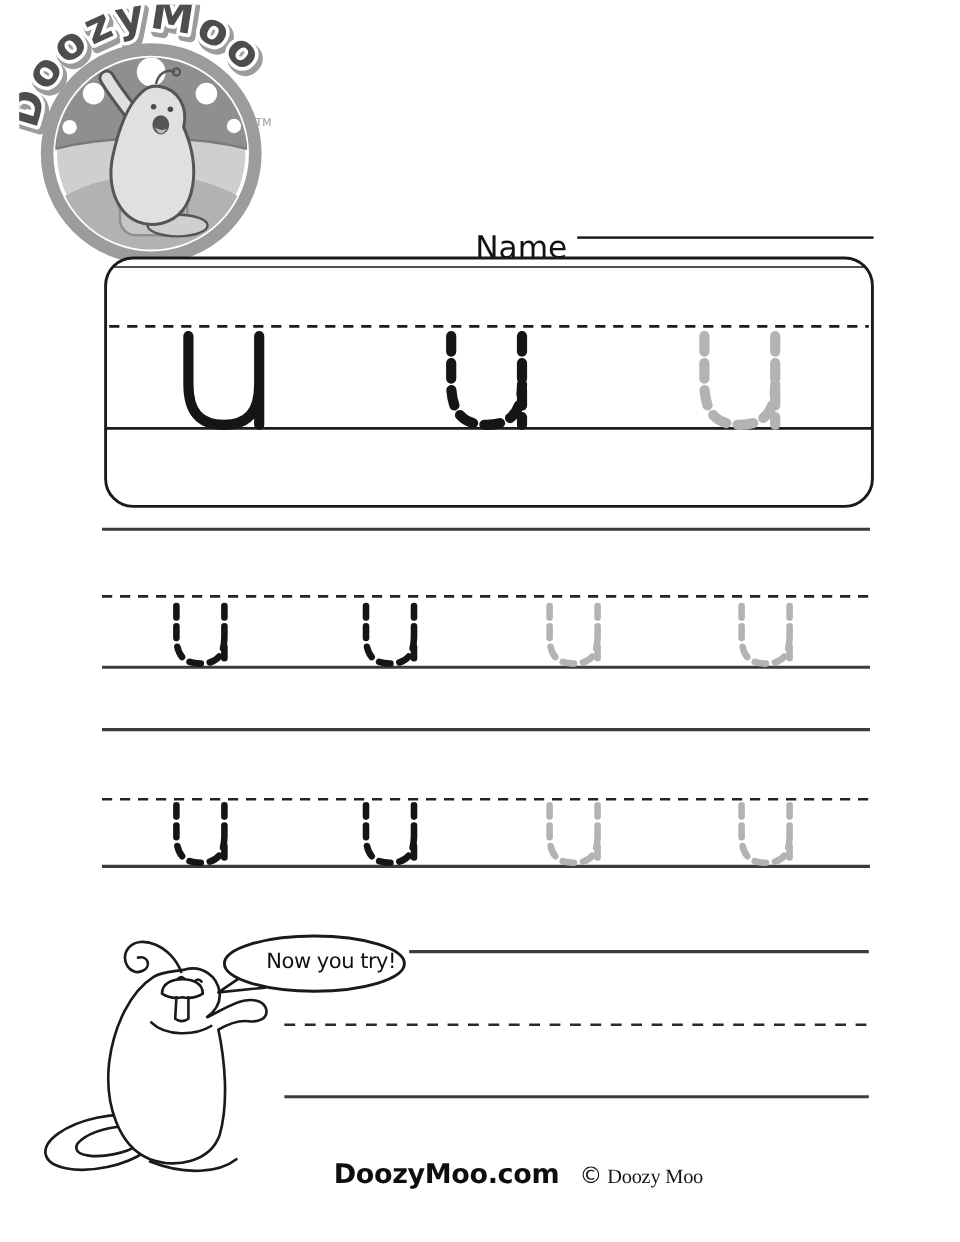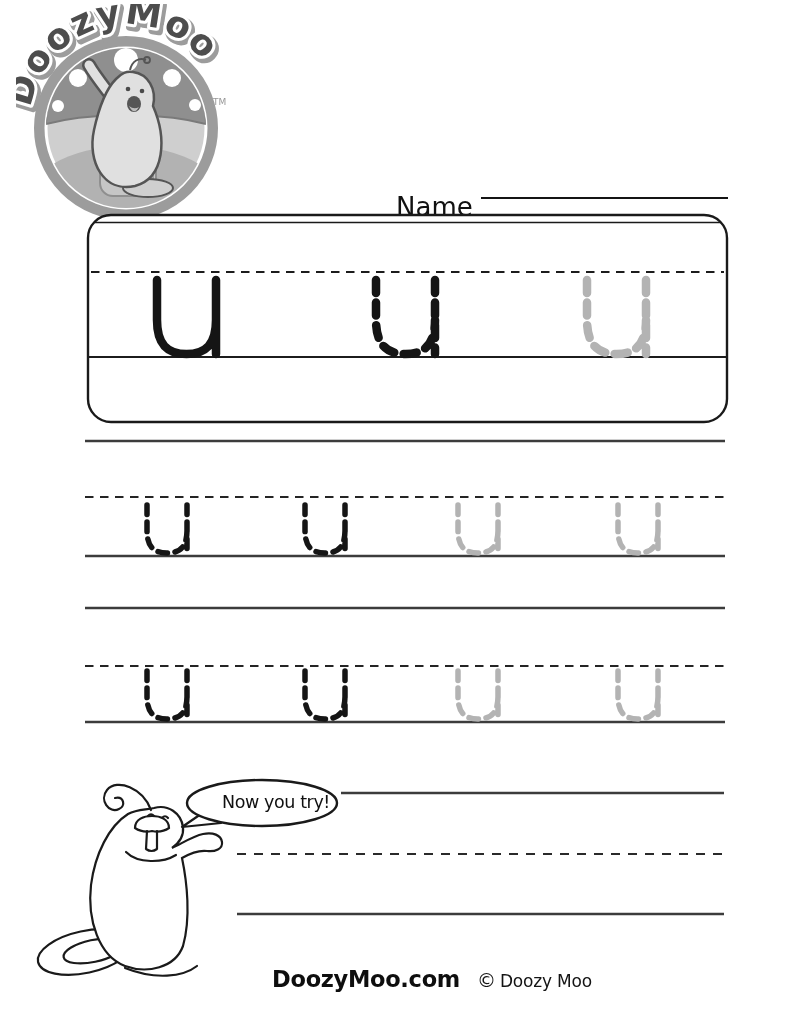--- a/index.html
+++ b/index.html
@@ -9,21 +9,21 @@
   .title-block{left:248px;top:50px;line-height:31px;}
   .title{font-size:23.5px;letter-spacing:-0.4px;color:#121212;white-space:nowrap;}
   .subtitle{font-size:23px;letter-spacing:-0.3px;color:#121212;}
   .name-row-label{left:396px;top:164px;font-size:26px;color:#111;margin-top:28px;}
   .name-line{left:481px;top:170px;width:247px;height:27px;border-bottom:2.6px solid #141414;}
   .bubble-text{left:196px;top:792px;width:134px;text-align:right;font-size:17.5px;letter-spacing:-0.4px;color:#101010;white-space:nowrap;}
   .footer{left:0;top:966px;width:800px;display:flex;justify-content:center;align-items:baseline;gap:17px;padding-left:32px;}
   .footer-site{font-size:22.5px;font-weight:bold;letter-spacing:-0.3px;color:#0e0e0e;}
   .footer-copy{display:flex;align-items:baseline;gap:4px;color:#141414;}
   .footer-copy .sym{font-size:19px;}
-  .footer-copy .owner{font-size:17px;letter-spacing:-0.2px;}
+  .footer-copy .owner{font-size:17px;letter-spacing:-0.2px;font-family:Liberation Serif, serif;}
   
   .ink{color:#151515;}
   .faded{color:#b3b3b3;}
   .dash-big{stroke-dasharray:13 9.5;}
   .dash-small{stroke-dasharray:9.5 7.5;}
   svg{display:block;}
 </style>
 </head>
 <body>
 

